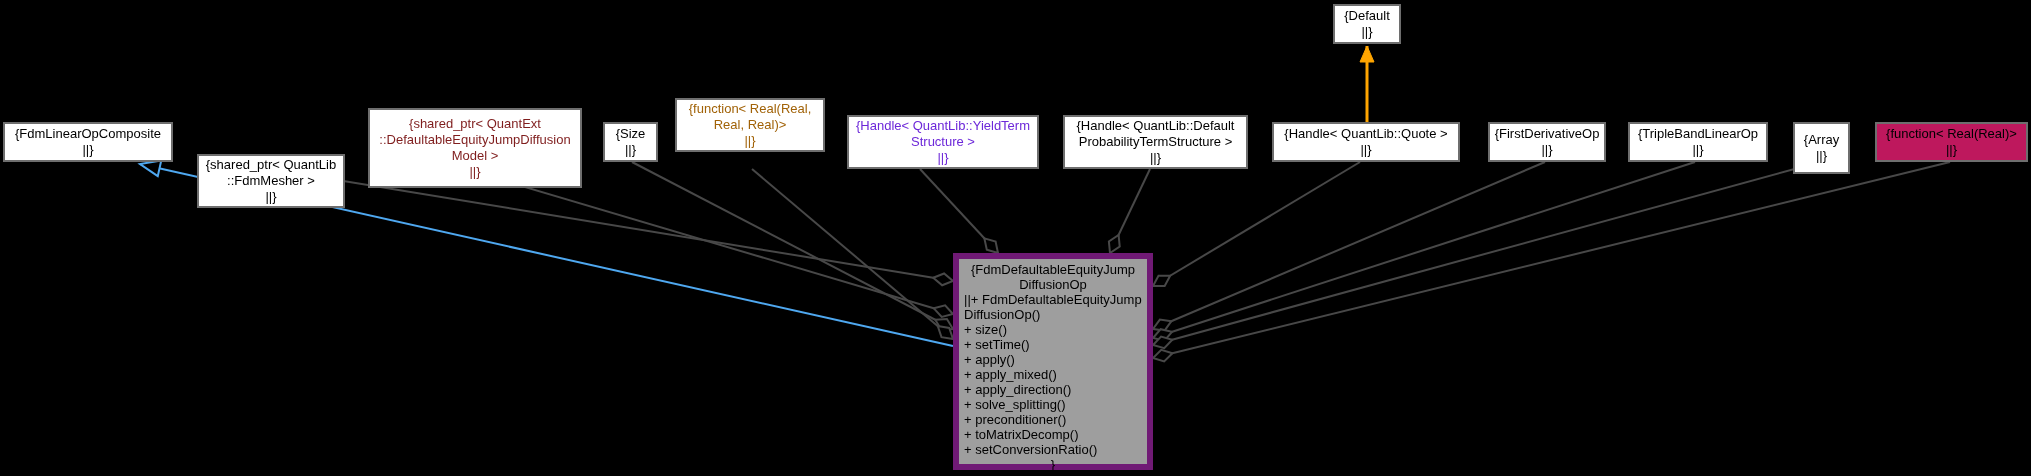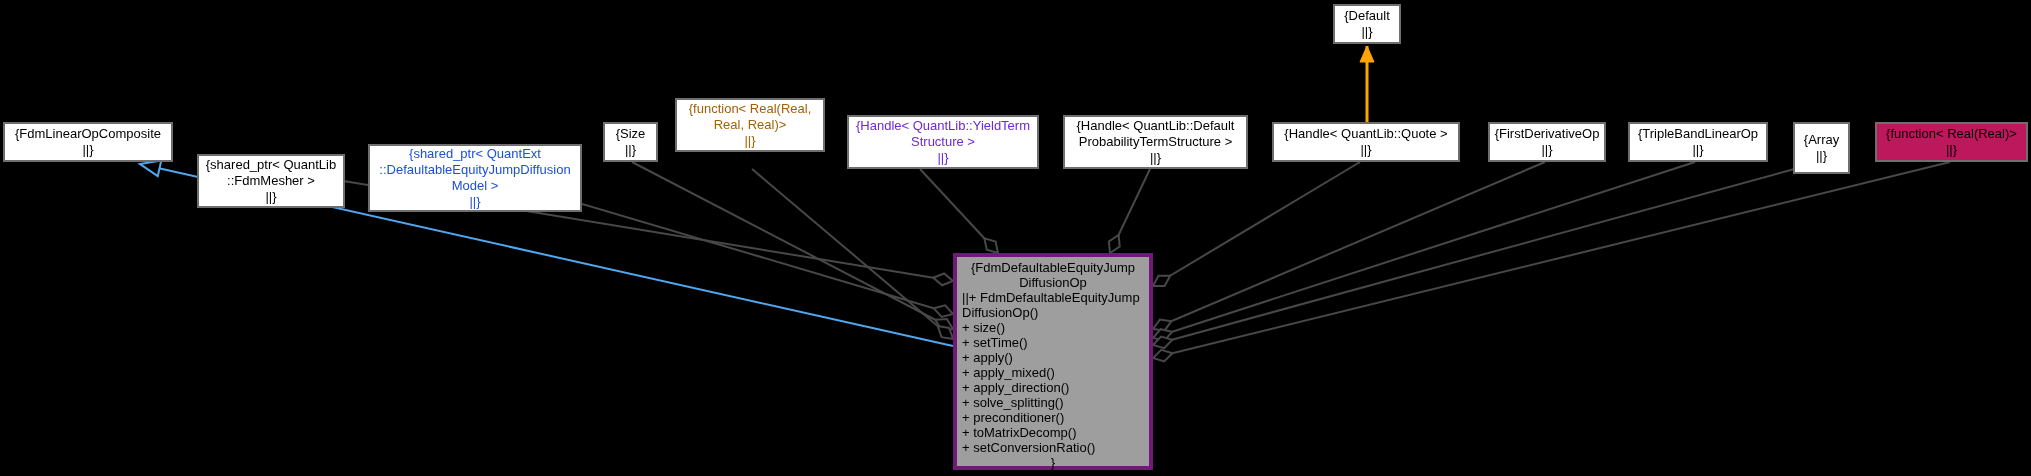--- a/index.html
+++ b/index.html
@@ -22,21 +22,21 @@
     flex-direction:column;
     justify-content:center;
     align-items:center;
     text-align:center;
     white-space:nowrap;
     z-index:2;
   }
   .node .nl{width:100%;text-align:center;}
   .node.center{
     background:#9e9e9e;
-    border:4px solid #701a75;
+    border:6px solid #701a75;
     justify-content:flex-start;
     padding-top:3px;
     line-height:15px;
   }
   .node.center .nl{padding:0 5px;box-sizing:border-box;}
   .node.center .nl.left{text-align:left;}
 </style>
 </head>
 <body>
 
@@ -69,21 +69,21 @@
     </svg>
 <div class="node" style="left: 3px; top: 122px; width: 170px; height: 40px; background: rgb(255, 255, 255); color: rgb(0, 0, 0);">
       <div class="nl">{FdmLinearOpComposite</div>
       <div class="nl">||}</div>
     </div>
     <div class="node" style="left: 197px; top: 115px; width: 148px; height: 54px; background: rgb(255, 255, 255); color: rgb(0, 0, 0); margin-top: 39px;">
       <div class="nl">{shared_ptr&lt; QuantLib</div>
       <div class="nl">::FdmMesher &gt;</div>
       <div class="nl">||}</div>
     </div>
-    <div class="node" style="left: 368px; top: 108px; width: 214px; height: 68px; background: rgb(255, 255, 255); color: #1d4ed8; margin-top: 36px;">
+    <div class="node" style="left: 368px; top: 108px; width: 214px; height: 80px; background: rgb(255, 255, 255); color: #7f1d1d;">
       <div class="nl">{shared_ptr&lt; QuantExt</div>
       <div class="nl">::DefaultableEquityJumpDiffusion</div>
       <div class="nl">Model &gt;</div>
       <div class="nl">||}</div>
     </div>
     <div class="node" style="left: 603px; top: 122px; width: 55px; height: 40px; background: rgb(255, 255, 255); color: rgb(0, 0, 0);">
       <div class="nl">{Size</div>
       <div class="nl">||}</div>
     </div>
     <div class="node" style="left: 675px; top: 98px; width: 150px; height: 54px; background: rgb(255, 255, 255); color: #a16207;">

